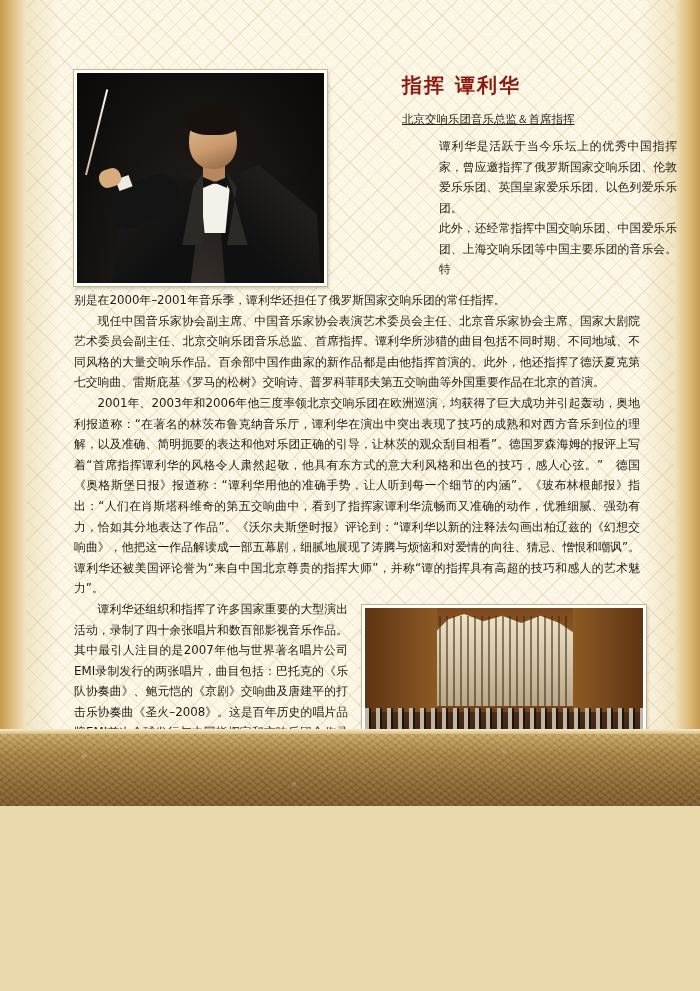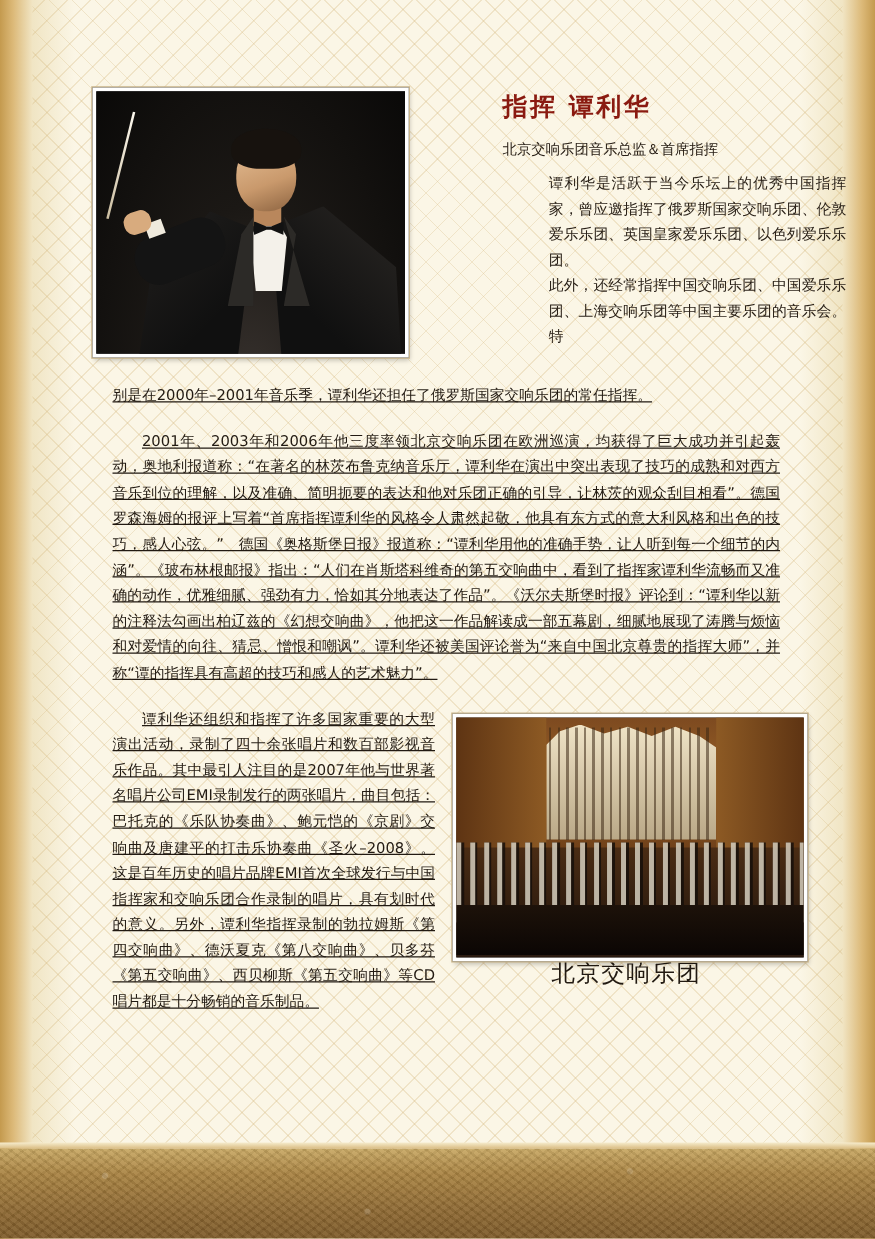--- a/index.html
+++ b/index.html
@@ -9,21 +9,21 @@
   body {
     width: 700px;
     height: 991px;
     background: #e9d9ad;
     font-family: "DejaVu Sans", sans-serif;
     overflow: hidden;
   }
   .page {
     position: relative;
     width: 700px;
-    height: 991px;
+    height: 806px;
     background:
       linear-gradient(to right, #d8b978 0px, #efe3c0 22px, #fbf6e6 60px, #fbf6e6 640px, #efe3c0 678px, #d8b978 700px);
     overflow: hidden;
   }
   
   .texture {
     position: absolute;
     left: 0; top: 0; right: 0; bottom: 0;
     background-image:
       repeating-linear-gradient(45deg, rgba(214,186,130,0.30) 0px, rgba(214,186,130,0.30) 1px, rgba(255,255,255,0) 1px, rgba(255,255,255,0) 13px),
@@ -183,20 +183,21 @@
   }
   .subhead {
     position: absolute;
     left: 342px;
     top: 46px;
     width: 238px;
     font-size: 11.5px;
     line-height: 19px;
     color: #2a2118;
     text-align: justify;
+    text-decoration: underline;
   }
   .right-col {
     position: absolute;
     left: 342px;
     top: 72px;
     width: 238px;
     font-size: 11.8px;
     line-height: 20.5px;
     color: #2a2118;
     text-align: justify;
@@ -213,23 +214,22 @@
     left: 14px;
     top: 226px;
     width: 566px;
     font-size: 11.8px;
     line-height: 20.6px;
     color: #221a12;
     text-align: justify;
     text-justify: inter-ideograph;
   }
   .body-text p {
-    margin: 16px;
+    margin: 0;
     text-indent: 2em;
-    text-decoration: underline;
   }
   .body-text p.noindent { text-indent: 0; }
 
   
   .orch-float {
     float: right;
     width: 278px;
     margin: 6px 0 4px 14px;
     shape-outside: margin-box;
   }
@@ -323,20 +323,21 @@
     <div class="headline">指挥  谭利华</div>
     <div class="subhead">北京交响乐团音乐总监＆首席指挥</div>
 
     <div class="right-col">
       <p>谭利华是活跃于当今乐坛上的优秀中国指挥家，曾应邀指挥了俄罗斯国家交响乐团、伦敦爱乐乐团、英国皇家爱乐乐团、以色列爱乐乐团。</p>
       <p>此外，还经常指挥中国交响乐团、中国爱乐乐团、上海交响乐团等中国主要乐团的音乐会。特</p>
     </div>
 
     <div class="body-text">
       <p class="noindent">别是在2000年–2001年音乐季，谭利华还担任了俄罗斯国家交响乐团的常任指挥。</p>
+      <p>现任中国音乐家协会副主席、中国音乐家协会表演艺术委员会主任、北京音乐家协会主席、国家大剧院艺术委员会副主任、北京交响乐团音乐总监、首席指挥。谭利华所涉猎的曲目包括不同时期、不同地域、不同风格的大量交响乐作品。百余部中国作曲家的新作品都是由他指挥首演的。此外，他还指挥了德沃夏克第七交响曲、雷斯庇基《罗马的松树》交响诗、普罗科菲耶夫第五交响曲等外国重要作品在北京的首演。</p>
       <p>2001年、2003年和2006年他三度率领北京交响乐团在欧洲巡演，均获得了巨大成功并引起轰动，奥地利报道称：“在著名的林茨布鲁克纳音乐厅，谭利华在演出中突出表现了技巧的成熟和对西方音乐到位的理解，以及准确、简明扼要的表达和他对乐团正确的引导，让林茨的观众刮目相看”。德国罗森海姆的报评上写着“首席指挥谭利华的风格令人肃然起敬，他具有东方式的意大利风格和出色的技巧，感人心弦。”　德国《奥格斯堡日报》报道称：“谭利华用他的准确手势，让人听到每一个细节的内涵”。《玻布林根邮报》指出：“人们在肖斯塔科维奇的第五交响曲中，看到了指挥家谭利华流畅而又准确的动作，优雅细腻、强劲有力，恰如其分地表达了作品”。《沃尔夫斯堡时报》评论到：“谭利华以新的注释法勾画出柏辽兹的《幻想交响曲》，他把这一作品解读成一部五幕剧，细腻地展现了涛腾与烦恼和对爱情的向往、猜忌、憎恨和嘲讽”。谭利华还被美国评论誉为“来自中国北京尊贵的指挥大师”，并称“谭的指挥具有高超的技巧和感人的艺术魅力”。</p>
 
       <div class="orch-float">
         <div class="orch-photo">
           <div class="hall"></div>
           <div class="wall-l"></div>
           <div class="wall-r"></div>
           <div class="organ"></div>
           <div class="pipes"></div>
           <div class="stage"></div>

